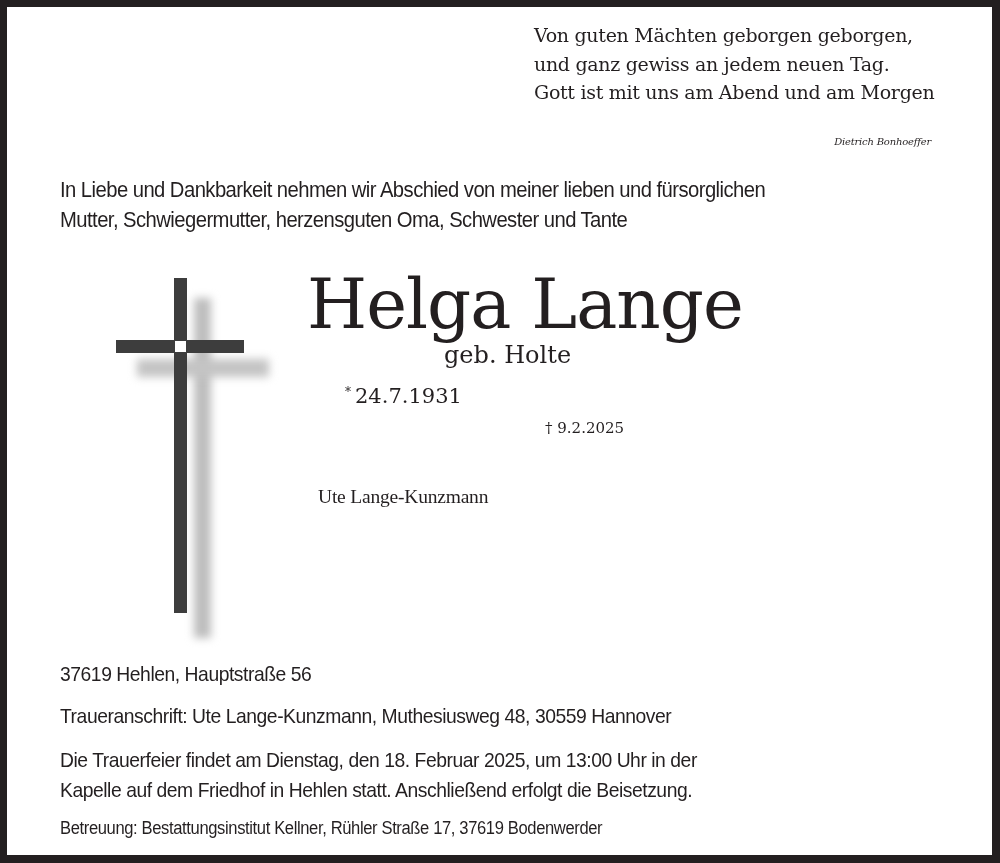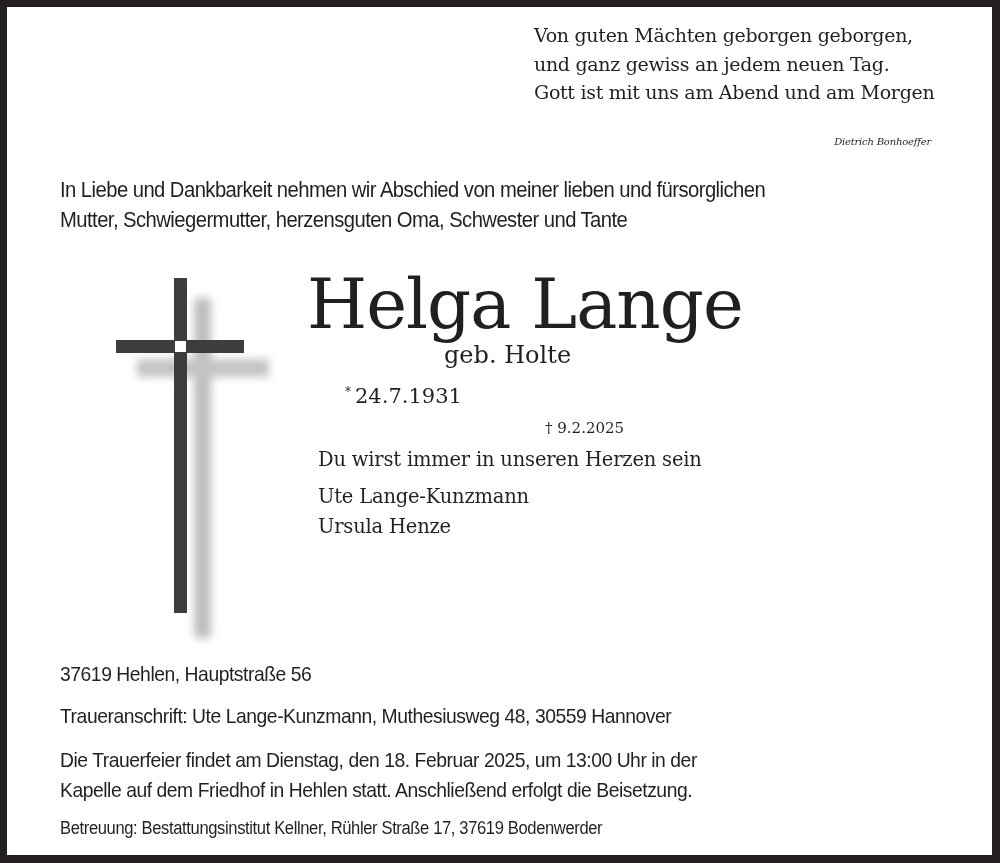--- a/index.html
+++ b/index.html
@@ -21,21 +21,21 @@
     .intro { left: 53px; top: 168px; font-size: 22px; line-height: 30px; letter-spacing: -0.6px; transform: scaleX(0.92); transform-origin: left top; }
 
     .name { left: 300px; top: 262px; font-size: 69px; line-height: 70px; letter-spacing: -1px; }
     .maiden { left: 437px; top: 336px; font-size: 24px; line-height: 24px; }
     .born { left: 338px; top: 371px; font-size: 21px; line-height: 28px; }
     .born .mark { font-size: 12px; vertical-align: 7px; margin-right: 4px; }
     .died { left: 538px; top: 371px; font-size: 15px; line-height: 28px; margin-top: 36px; }
 
     .motto { left: 311px; top: 439px; font-size: 19.5px; line-height: 28px; letter-spacing: -0.2px; }
     .mourners { left: 311px; top: 475px; font-size: 19.5px; line-height: 30px; letter-spacing: -0.2px; }
-    .mourners div { height: 30px; }
+    .mourners div { height: 30px; font-family: Liberation Serif, serif; }
 
     .address { left: 53px; top: 653px; font-size: 21px; line-height: 28px; letter-spacing: -0.5px; transform: scaleX(0.92); transform-origin: left top; }
     .trauer { left: 53px; top: 695px; font-size: 21px; line-height: 28px; letter-spacing: -0.5px; transform: scaleX(0.92); transform-origin: left top; }
     .ceremony { left: 53px; top: 738px; font-size: 21px; line-height: 30px; letter-spacing: -0.5px; transform: scaleX(0.92); transform-origin: left top; }
     .care { left: 53px; top: 809px; font-size: 18px; line-height: 24px; letter-spacing: -0.4px; transform: scaleX(0.92); transform-origin: left top; }
 
     
     .cross { position: absolute; left: 96px; top: 258px; width: 180px; height: 380px; }
     .shadow-v { position: absolute; left: 91px; top: 33px; width: 17px; height: 340px; background: #bdbdbd; filter: blur(4px); }
     .shadow-h { position: absolute; left: 34px; top: 94px; width: 132px; height: 18px; background: #c4c4c4; filter: blur(4px); }
@@ -71,25 +71,23 @@
   <div class="abs serif name">Helga Lange</div>
   <div class="abs serif maiden">geb. Holte</div>
 
   <div class="abs serif born">
     <span class="mark">*</span><span>24.7.1931</span>
   </div>
   <div class="abs serif died">
     <span>†</span> <span>9.2.2025</span>
   </div>
 
-  <div class="abs serif motto">Du wirst immer in unseren Herzen sein</div>
 
   <div class="abs serif mourners">
     <div>Ute Lange-Kunzmann</div>
-    <div>Ursula Henze</div>
   </div>
 
   <div class="abs sans-cond address">37619 Hehlen, Hauptstraße 56</div>
   <div class="abs sans-cond trauer">Traueranschrift: Ute Lange-Kunzmann, Muthesiusweg 48, 30559 Hannover</div>
 
   <div class="abs sans-cond ceremony">
     <div>Die Trauerfeier findet am Dienstag, den 18. Februar 2025, um 13:00 Uhr in der</div>
     <div>Kapelle auf dem Friedhof in Hehlen statt. Anschließend erfolgt die Beisetzung.</div>
   </div>
 

